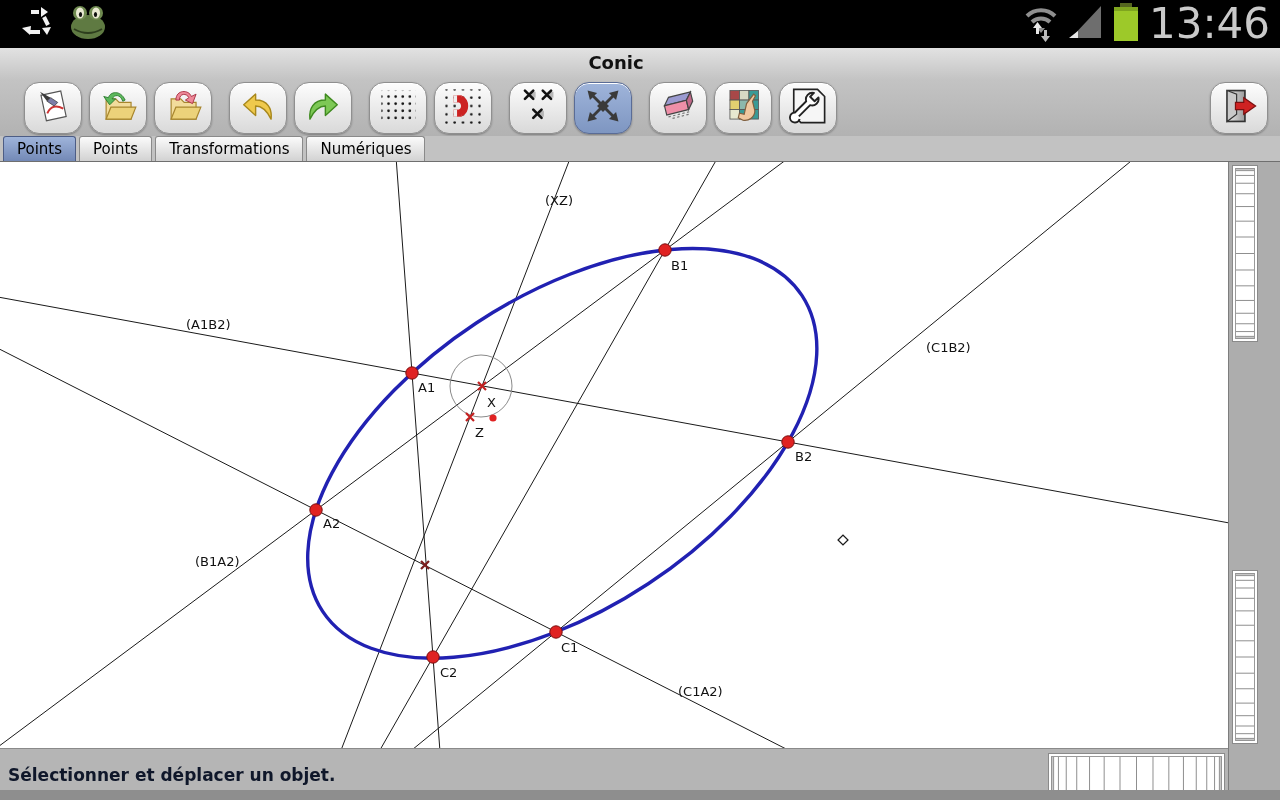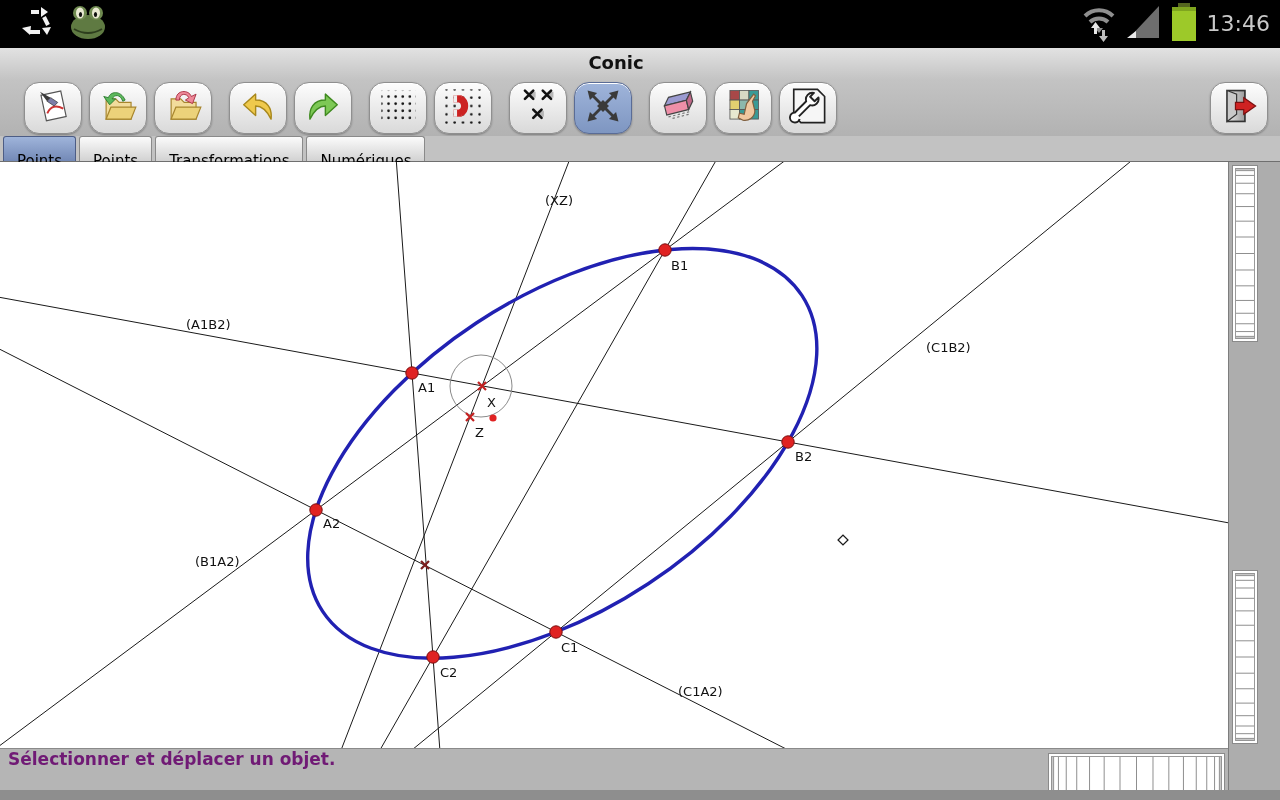--- a/index.html
+++ b/index.html
@@ -3,55 +3,55 @@
 <meta charset="utf-8">
 <style>
   html,body{margin:0;padding:0;background:#000;}
   *{box-sizing:border-box;font-family:"DejaVu Sans","Liberation Sans",sans-serif;}
   #screen{position:relative;width:1280px;height:800px;overflow:hidden;background:#adadad;}
 
   
   #android-bar{position:absolute;left:0;top:0;width:1280px;height:48px;background:#000;}
   .abar-left{position:absolute;left:18px;top:4px;display:flex;gap:14px;align-items:center;height:40px;}
   .abar-right{position:absolute;right:6px;top:0;display:flex;gap:8px;align-items:center;height:48px;}
-  #clock{color:#c9c9c9;font-size:22px;line-height:48px;padding-right:4px;}
+  #clock{color:#c9c9c9;font-size:42px;line-height:48px;padding-right:4px;}
 
   
   #title-bar{position:absolute;left:0;top:48px;width:1280px;height:32px;
     background:linear-gradient(#e2e2e2,#c3c3c3);text-align:center;}
   #title-bar span{display:inline-block;font-size:18px;font-weight:bold;color:#111;line-height:30px;transform:translateX(-24px);}
 
   
   #toolbar{position:absolute;left:0;top:80px;width:1280px;height:56px;
     background:linear-gradient(#c3c3c3,#b2b2b2);}
   .tb-btn{position:absolute;top:2px;width:58px;height:52px;border:1px solid #8f8f8f;border-radius:15px;
     background:linear-gradient(#fdfdfd,#d9d9d9);box-shadow:inset 0 1px 0 #fff,0 1px 2px rgba(0,0,0,.3);
     display:flex;align-items:center;justify-content:center;cursor:pointer;}
   .tb-btn.selected{background:linear-gradient(#9fb4da,#7e96c1);border-color:#5a6c96;}
   .tb-btn svg{width:38px;height:38px;}
 
   
   #tab-bar{position:absolute;left:0;top:136px;width:1280px;height:26px;background:#c2c2c2;
     border-bottom:1px solid #6f6f6f;padding-left:3px;display:flex;align-items:flex-end;}
-  .tab{height:25px;line-height:24px;padding:12px 13px;font-size:15px;color:#000;
+  .tab{height:25px;line-height:24px;padding:0 13px;font-size:15px;color:#000;
     background:linear-gradient(#fbfbfb,#d2d2d2);border:1px solid #8a8a8a;border-bottom:none;
     border-radius:3px 3px 0 0;margin-right:3px;cursor:pointer;}
   .tab.selected{background:linear-gradient(#9fb4da,#7389b6);border-color:#4d5d85;}
 
   
   #canvas-area{position:absolute;left:0;top:162px;width:1228px;height:586px;background:#fff;}
   #geometry{display:block;width:1228px;height:586px;overflow:hidden;}
 
   
   #right-col{position:absolute;left:1228px;top:162px;width:52px;height:638px;background:#adadad;border-left:1px solid #7d7d7d;}
   .vwheel{position:absolute;left:3px;width:26px;background:#fff;}
 
   
   #bottom-bar{position:absolute;left:0;top:748px;width:1228px;height:42px;background:#b5b5b5;border-top:1px solid #8a8a8a;}
-  #status-msg{position:absolute;left:8px;top:0;font-size:17px;font-weight:bold;color:#701a75;}
+  #status-msg{position:absolute;left:8px;top:16px;font-size:17px;font-weight:bold;color:#0f172a;}
   #hwheel{position:absolute;left:1048px;top:4px;}
   #bottom-strip{position:absolute;left:0;top:790px;width:1280px;height:10px;background:#8e8e8e;}
 </style>
 </head>
 <body>
 
 <div id="screen">
 
   <div id="android-bar">
     <div class="abar-left">

